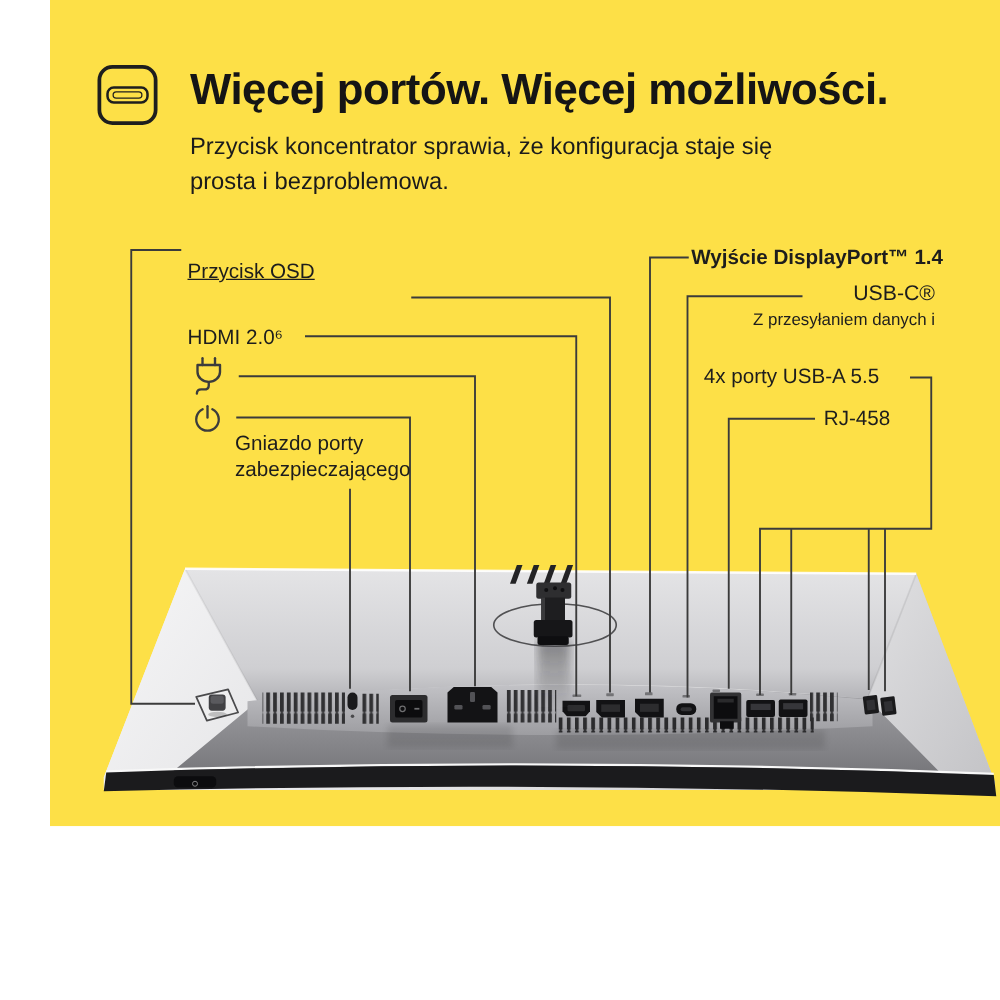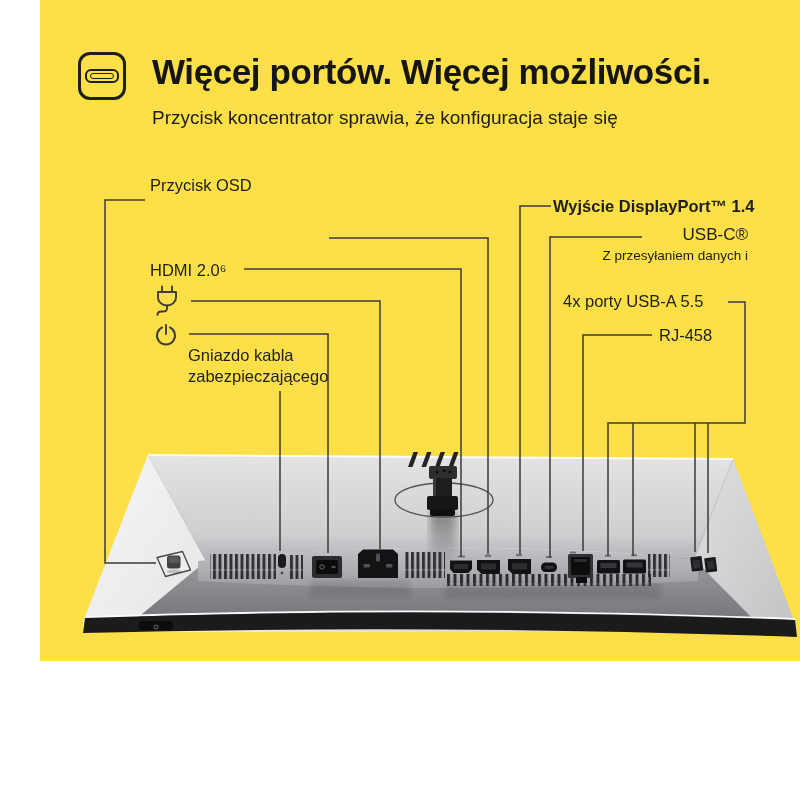--- a/index.html
+++ b/index.html
@@ -210,42 +210,42 @@
       <path d="M602 237 H510 V558"></path>
       <path d="M688 302 H705 V423 H568 V556 M593 423 V556 M655 423 V552 M668 423 V553"></path>
       <path d="M612 335 H543 V551"></path>
     </g>
   </svg>
 
   <div class="badge">
       <div class="pill"></div>
     </div>
   <h1 class="title">Więcej portów. Więcej możliwości.</h1>
-  <p class="subtitle"><span>Przycisk koncentrator sprawia, że konfiguracja staje się</span><br></p>
-
-  <div class="label" style="left:110px;top:176px;">Przycisk OSD</div>
+  <p class="subtitle"><span>Przycisk koncentrator sprawia, że konfiguracja staje się</span><br><span>prosta i bezproblemowa.</span></p>
+
+  <div class="label" style="left:110px;top:208px;text-decoration:underline;">Przycisk OSD</div>
   <div class="label" style="left:110px;top:261px;">HDMI 2.0⁶</div>
 
   <svg class="icon-abs" style="left:112px;top:285px;" width="30" height="34" viewBox="0 0 30 34">
     <g stroke="#3c3c3c" stroke-width="1.9" fill="none" stroke-linecap="round" stroke-linejoin="round">
       <path d="M10 1.5 V7"></path>
         <path d="M20 1.5 V7"></path>
       <path d="M6 7 H24 V12.5 A9 8 0 0 1 6 12.5 Z"></path>
       <path d="M15 20.8 V23.5 Q15 26.5 11 26.5 H9 Q5.5 26.5 5.5 29.8"></path>
     </g>
   </svg>
 
   <svg class="icon-abs" style="left:114px;top:323px;" width="24" height="24" viewBox="0 0 24 24">
     <g stroke="#3c3c3c" stroke-width="1.9" fill="none" stroke-linecap="round">
       <path d="M8.1 4.4 A9 9 0 1 0 15.9 4.4"></path>
       <path d="M12 2 V11"></path>
     </g>
   </svg>
 
-  <div class="label two-line" style="left:148px;top:345px;"><span>Gniazdo kabla</span><br><span>zabezpieczającego</span></div>
+  <div class="label two-line" style="left:148px;top:345px;"><span>Gniazdo porty</span><br><span>zabezpieczającego</span></div>
 
   <div class="label" style="left:513px;top:197px;font-weight:bold;">Wyjście DisplayPort™ 1.4</div>
   <div class="label r" style="right:92px;top:226px;font-size:17px;">USB-C®</div>
   <div class="sub-label" style="right:92px;top:247px;"><span>Z przesyłaniem danych i</span><br></div>
   <div class="label" style="left:523px;top:292px;">4x porty USB-A 5.5</div>
   <div class="label" style="left:619px;top:326px;">RJ-458</div>
 
 </div>
 
 </body></html>

